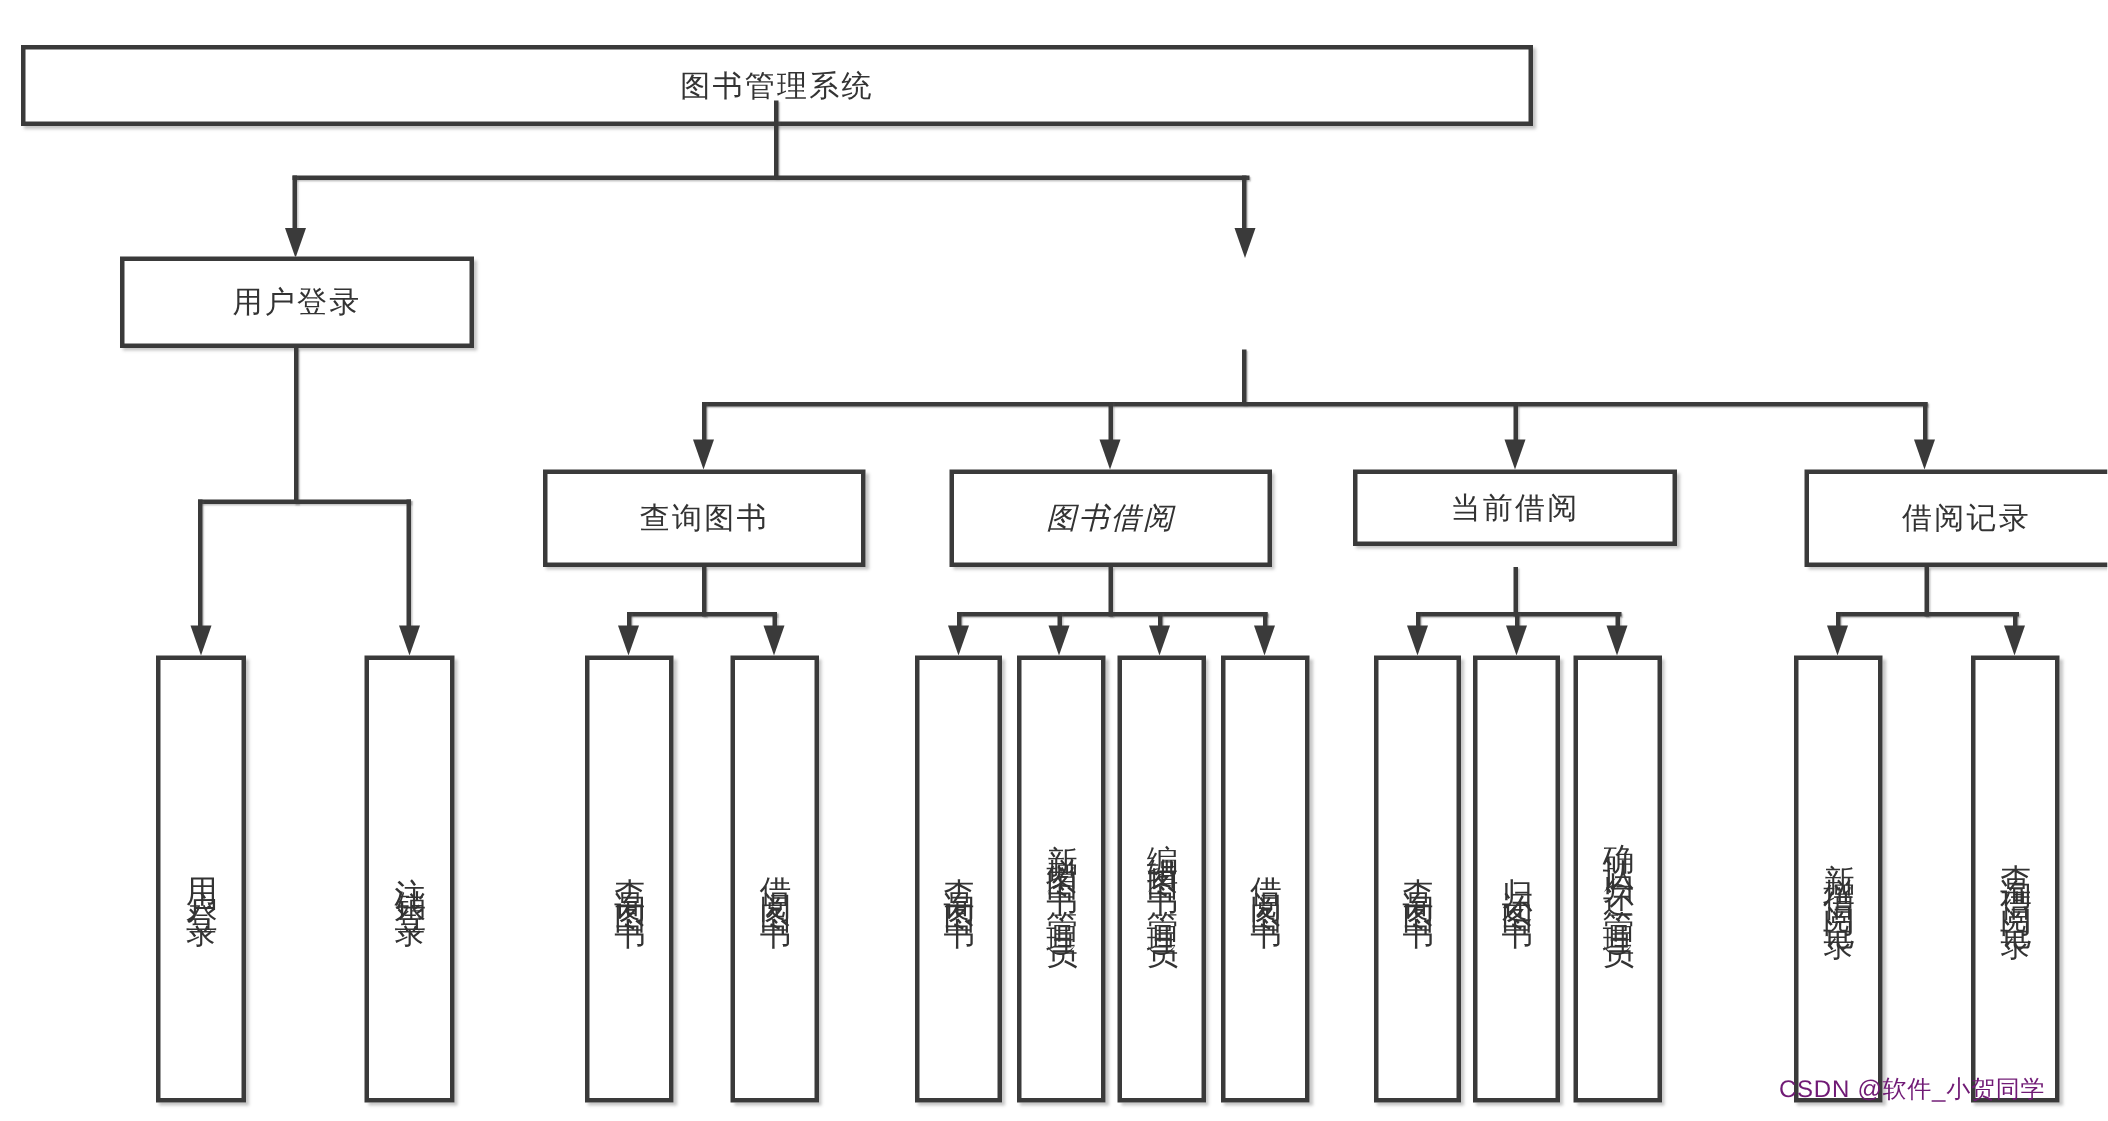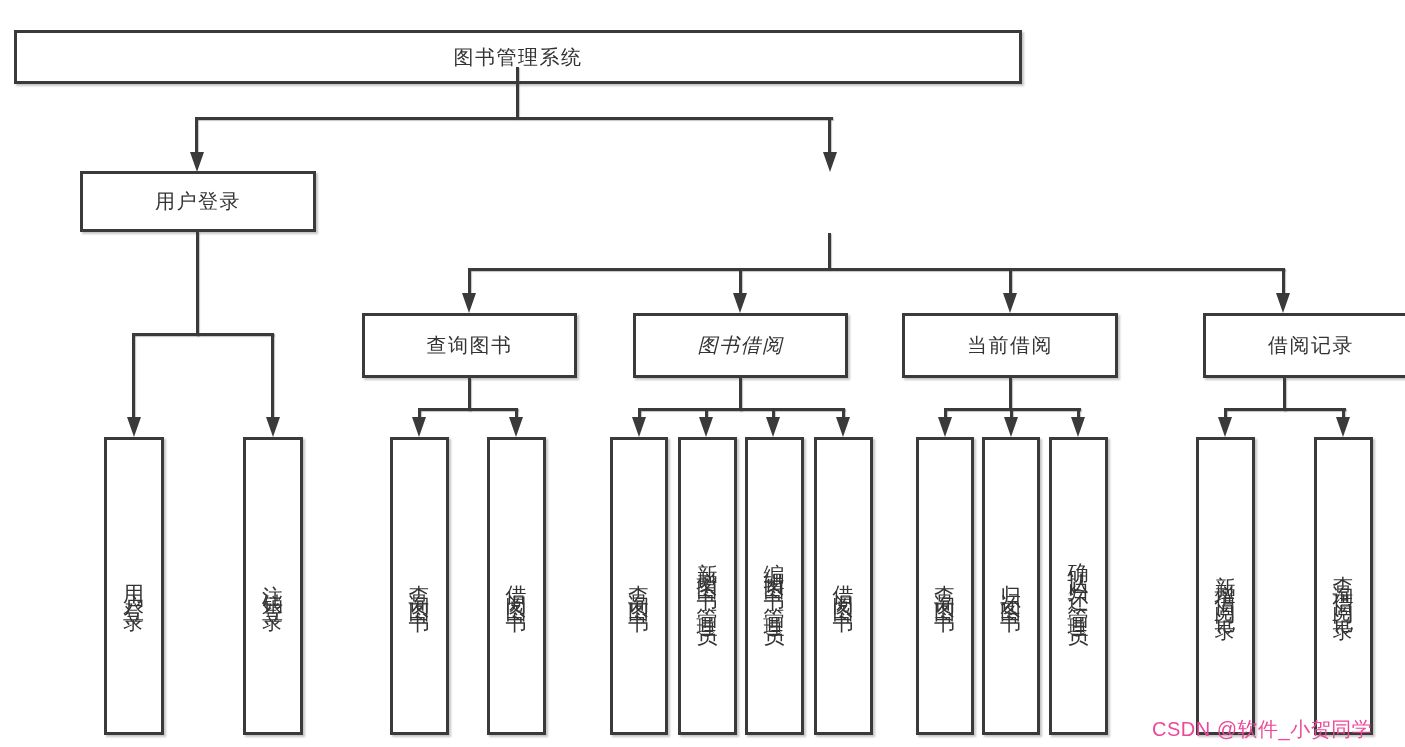--- a/index.html
+++ b/index.html
@@ -44,24 +44,24 @@
   .arrow {
     position: absolute;
     width: 0;
     height: 0;
     border-left: 7px solid transparent;
     border-right: 7px solid transparent;
     border-top: 20px solid #3a3a3a;
   }
   .watermark {
     position: absolute;
-    left: 1152px;
+    left: 1186px;
     top: 716px;
-    font-size: 20px;
-    color: #ec4899;
+    font-size: 16px;
+    color: #701a75;
     letter-spacing: 0.5px;
     white-space: nowrap;
     z-index: 6;
   }
 </style>
 </head>
 <body>
 
 <div class="canvas">
 
@@ -97,21 +97,21 @@
   <div class="arrow" style="left:733px; top:293px;"></div>
   <div class="arrow" style="left:1003px; top:293px;"></div>
   <div class="arrow" style="left:1276px; top:293px;"></div>
 
   <div class="box hbox" style="left:362px; top:313px; width:215px; height:65px;">
     <span>查询图书</span>
   </div>
   <div class="box hbox" style="left:633px; top:313px; width:215px; height:65px;font-style:italic;">
     <span>图书借阅</span>
   </div>
-  <div class="box hbox" style="left:902px; top:313px; width:216px; height:65px;">
+  <div class="box hbox" style="left:902px; top:313px; width:216px; height:51px;">
     <span>当前借阅</span>
   </div>
   <div class="box hbox" style="left:1176px; top:313px; width:216px; height:65px;margin-left:27px;">
     <span>借阅记录</span>
   </div>
 
   <div class="line" style="left:468px; top:378px; width:3px; height:33px;"></div>
   <div class="line" style="left:418px; top:408px; width:100px; height:3px;"></div>
   <div class="line" style="left:418px; top:408px; width:3px; height:12px;"></div>
   <div class="line" style="left:515px; top:408px; width:3px; height:12px;"></div>

